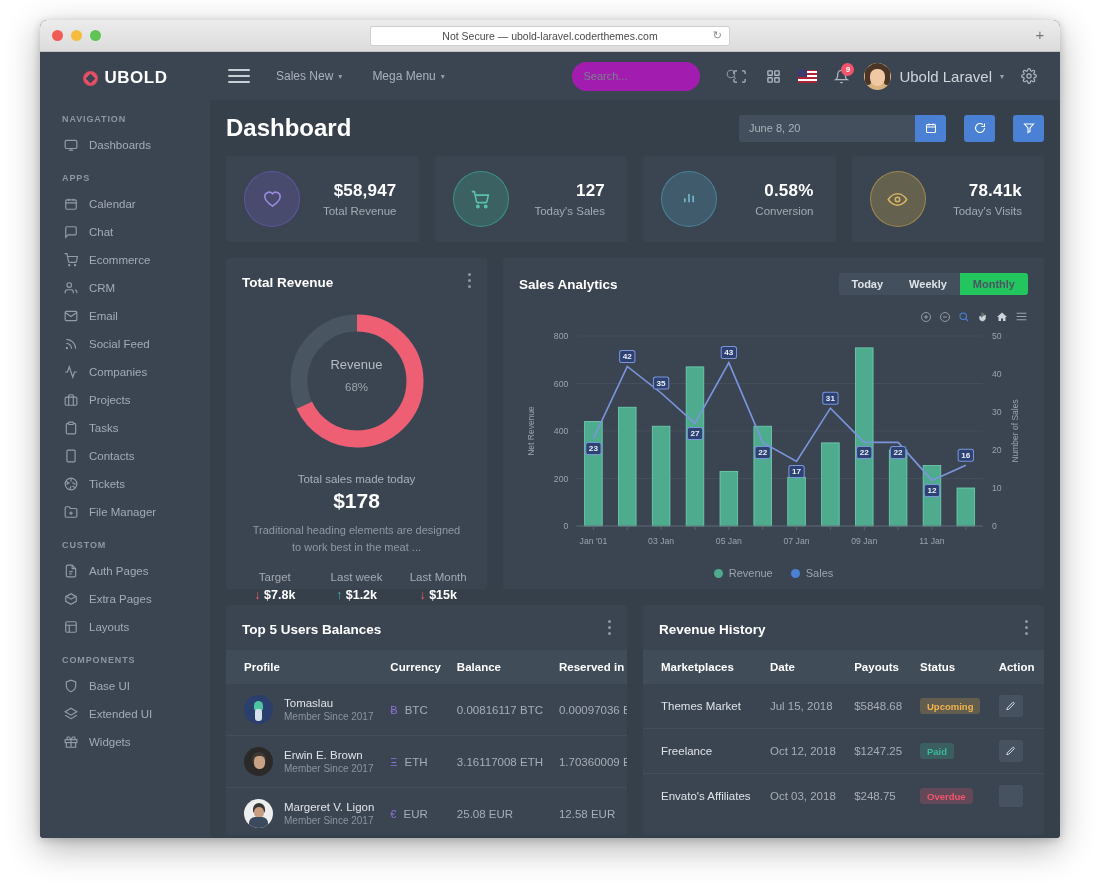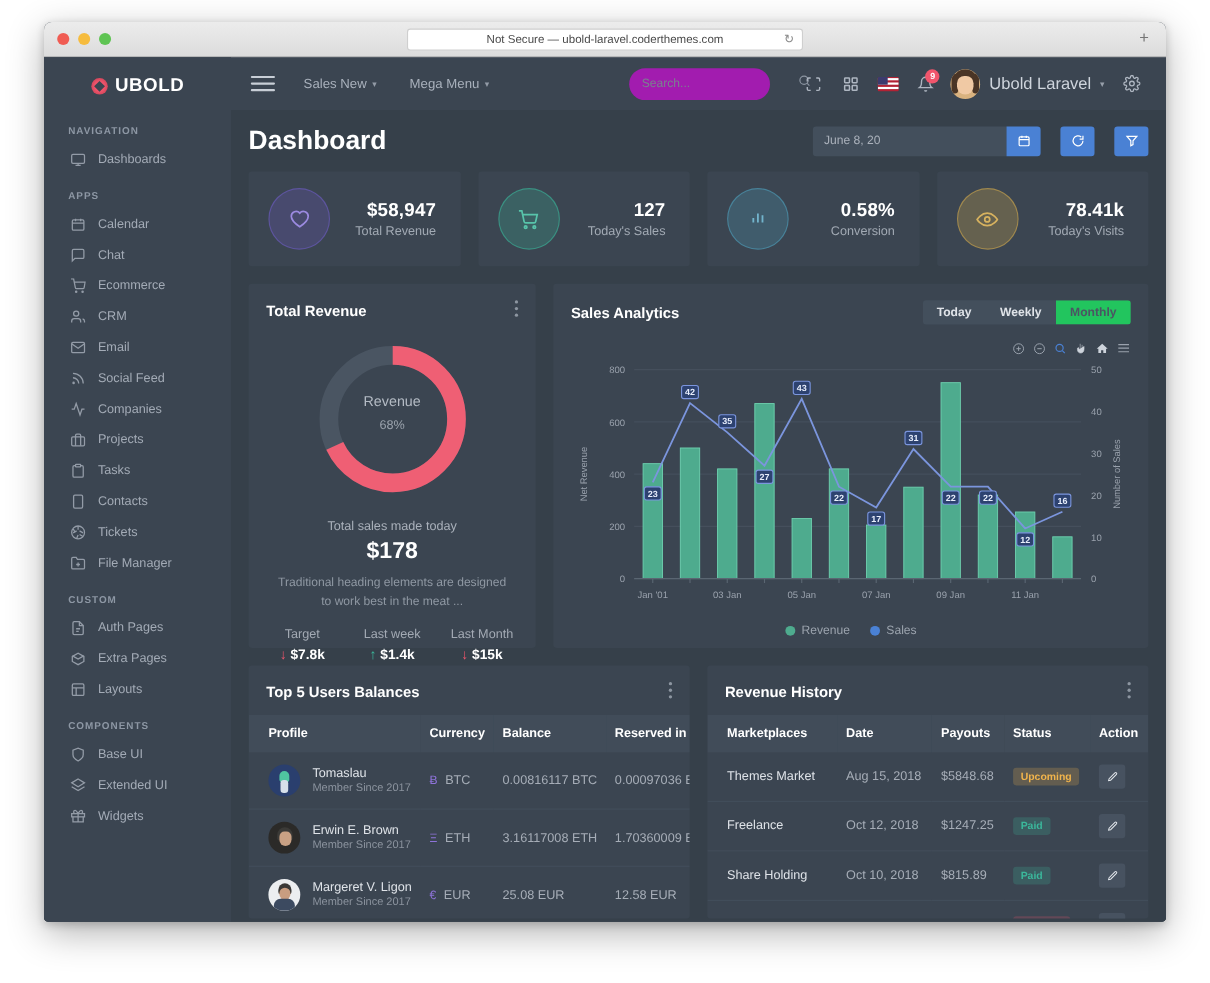--- a/index.html
+++ b/index.html
@@ -635,21 +635,21 @@
                   <div class="rev-stat-label">Target</div>
                   <div class="rev-stat-val">
                     <span class="arrow-dn">↓</span>
                     <span>$7.8k</span>
                   </div>
                 </div>
                 <div class="rev-stat">
                   <div class="rev-stat-label">Last week</div>
                   <div class="rev-stat-val">
                     <span class="arrow-up">↑</span>
-                    <span>$1.4k</span>
+                    <span>$1.2k</span>
                   </div>
                 </div>
                 <div class="rev-stat">
                   <div class="rev-stat-label">Last Month</div>
                   <div class="rev-stat-val">
                     <span class="arrow-dn">↓</span>
                     <span>$15k</span>
                   </div>
                 </div>
               </div>
@@ -891,48 +891,35 @@
                       <th>Marketplaces</th>
                       <th>Date</th>
                       <th>Payouts</th>
                       <th>Status</th>
                       <th>Action</th>
                     </tr>
                   </thead>
                   <tbody>
                     <tr>
                       <td class="mk-name">Themes Market</td>
-                      <td>Aug 15, 2018</td>
+                      <td>Jul 15, 2018</td>
                       <td>$5848.68</td>
                       <td><span class="pill pill-upcoming">Upcoming</span></td>
                       <td>
                           <span class="act-btn">
                             <svg width="11" height="11" viewBox="0 0 24 24" fill="none" stroke="#e3e7ec" stroke-width="2">
                               <path d="M16.5 3.5a2.1 2.1 0 0 1 3 3L8 18l-4 1 1-4z"></path>
                             </svg>
                           </span>
                         </td>
                     </tr>
                     <tr>
                       <td class="mk-name">Freelance</td>
                       <td>Oct 12, 2018</td>
                       <td>$1247.25</td>
-                      <td><span class="pill pill-paid">Paid</span></td>
-                      <td>
-                          <span class="act-btn">
-                            <svg width="11" height="11" viewBox="0 0 24 24" fill="none" stroke="#e3e7ec" stroke-width="2">
-                              <path d="M16.5 3.5a2.1 2.1 0 0 1 3 3L8 18l-4 1 1-4z"></path>
-                            </svg>
-                          </span>
-                        </td>
-                    </tr>
-                    <tr>
-                      <td class="mk-name">Share Holding</td>
-                      <td>Oct 10, 2018</td>
-                      <td>$815.89</td>
                       <td><span class="pill pill-paid">Paid</span></td>
                       <td>
                           <span class="act-btn">
                             <svg width="11" height="11" viewBox="0 0 24 24" fill="none" stroke="#e3e7ec" stroke-width="2">
                               <path d="M16.5 3.5a2.1 2.1 0 0 1 3 3L8 18l-4 1 1-4z"></path>
                             </svg>
                           </span>
                         </td>
                     </tr>
                     <tr>

